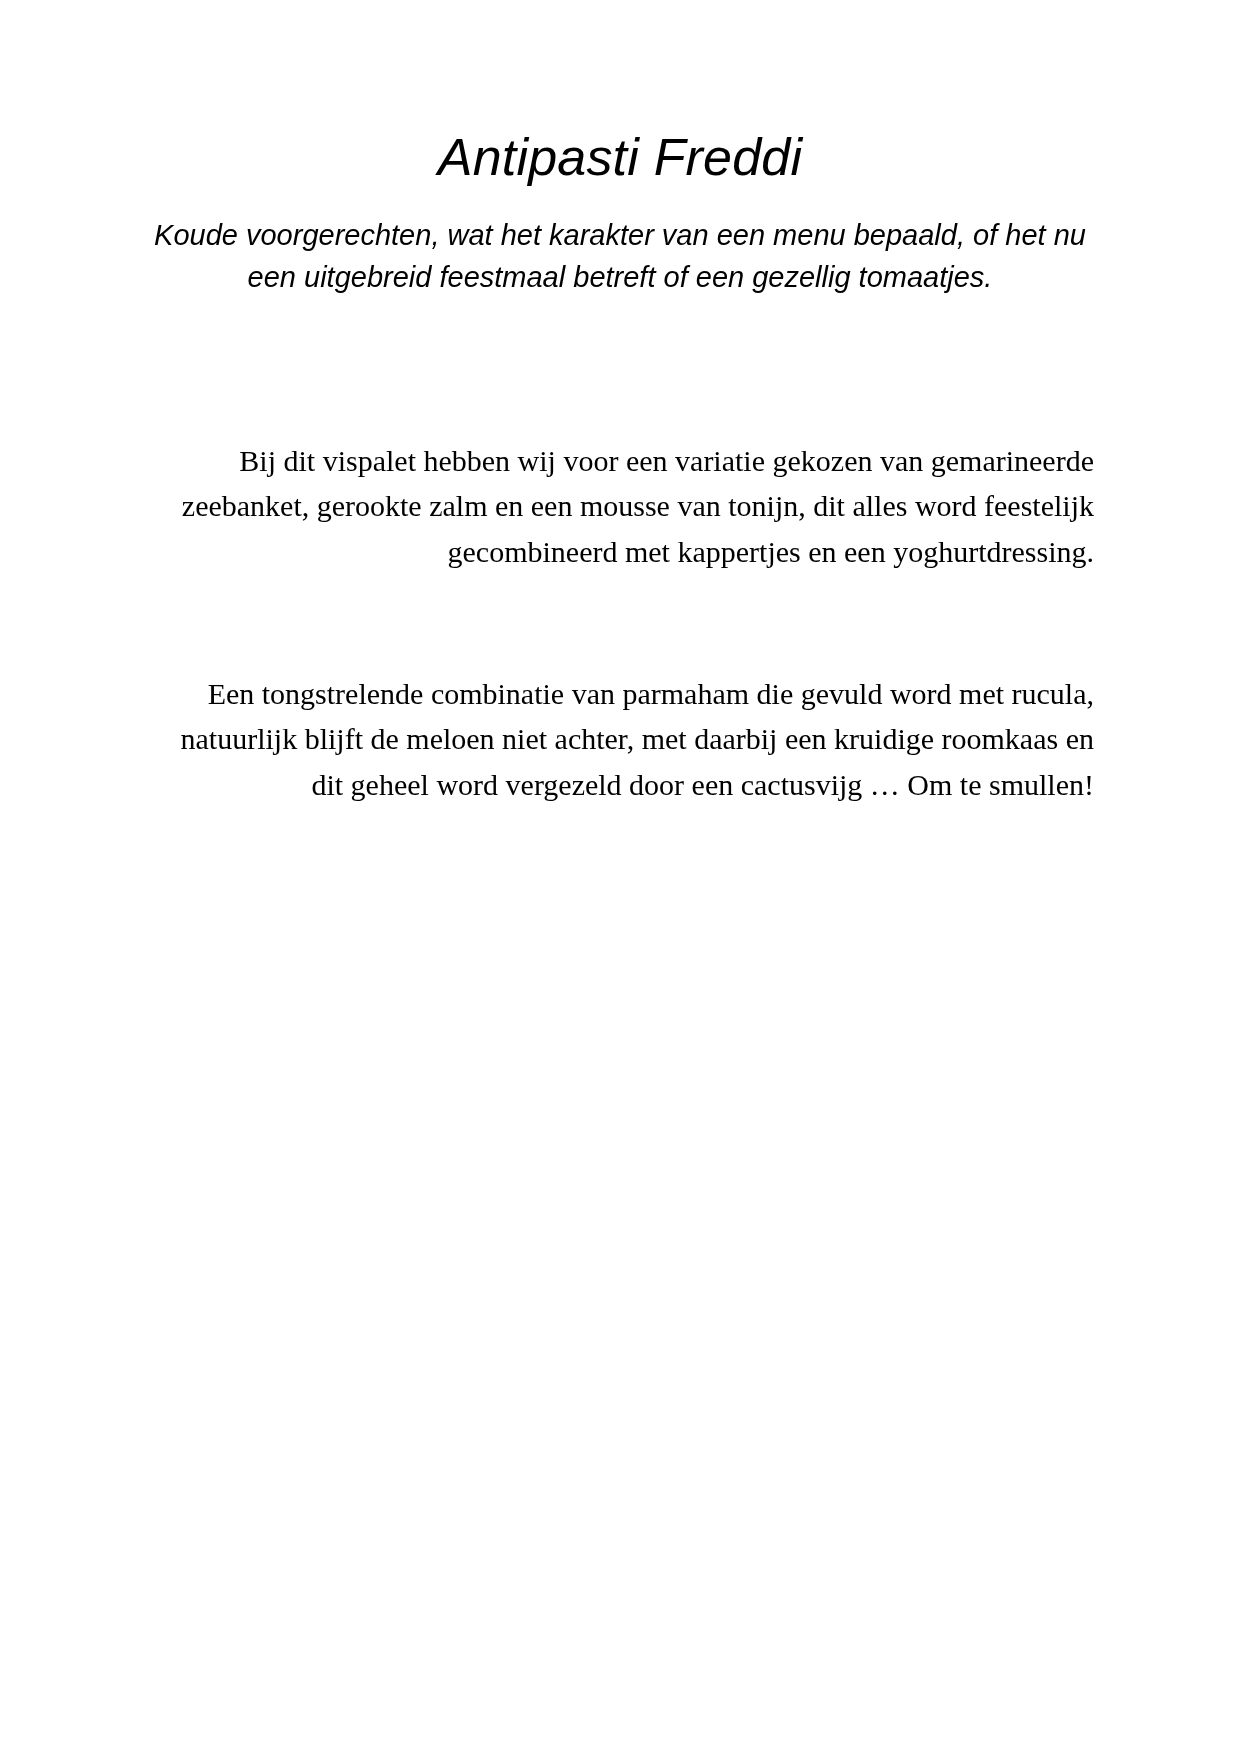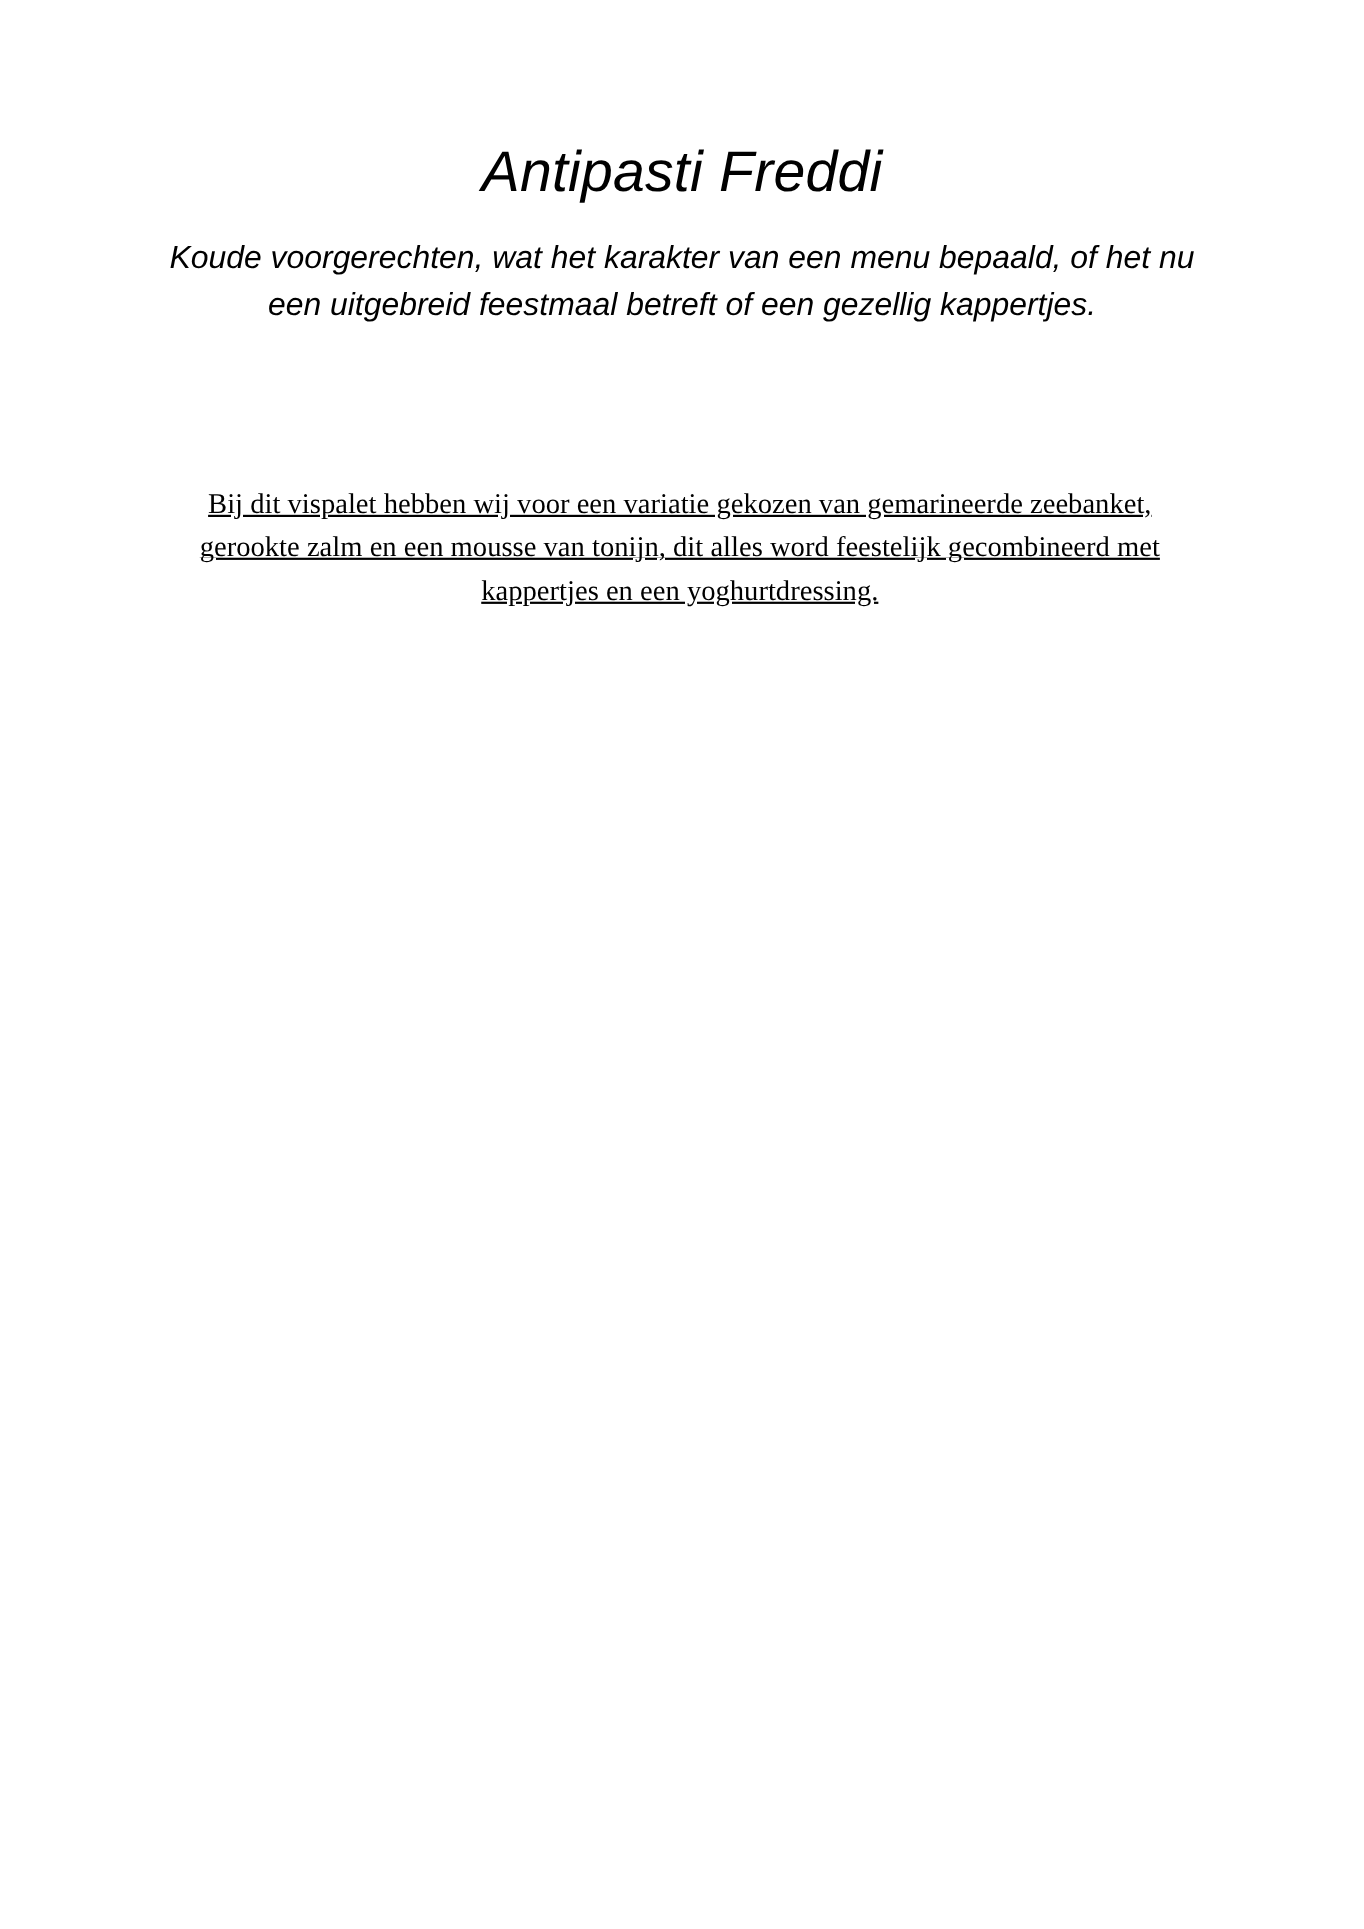--- a/index.html
+++ b/index.html
@@ -62,42 +62,42 @@
   }
   .item-name {
     font-weight: bold;
   }
   .item-price {
     font-weight: bold;
     white-space: nowrap;
     padding-left: 24px;
   }
   .item-desc {
-    font-size: 26px;
+    font-size: 30px;
     line-height: 1.52;
-    text-align: center;
+    text-align: right;
     padding-right: 4px;
-    text-decoration: underline;
   }
 </style>
 </head>
 <body>
 
 <div class="page">
 
   <h1 class="menu-title">Antipasti Freddi</h1>
 
-  <p class="menu-subtitle">Koude voorgerechten, wat het karakter van een menu bepaald, of het nu een uitgebreid feestmaal betreft of een gezellig kappertjes.</p>
+  <p class="menu-subtitle">Koude voorgerechten, wat het karakter van een menu bepaald, of het nu een uitgebreid feestmaal betreft of een gezellig tomaatjes.</p>
 
   <div class="items">
 
     <div class="item">
       <div class="item-desc">Bij dit vispalet hebben wij voor een variatie gekozen van gemarineerde zeebanket, gerookte zalm en een mousse van tonijn, dit alles word feestelijk gecombineerd met kappertjes en een yoghurtdressing.</div>
     </div>
 
     <div class="item">
+      <div class="item-desc">Een tongstrelende combinatie van parmaham die gevuld word met rucula, natuurlijk blijft de meloen niet achter, met daarbij een kruidige roomkaas en dit geheel word vergezeld door een cactusvijg … Om te smullen!</div>
     </div>
 
     <div class="item">
     </div>
 
   </div>
 </div>
 
 </body></html>

